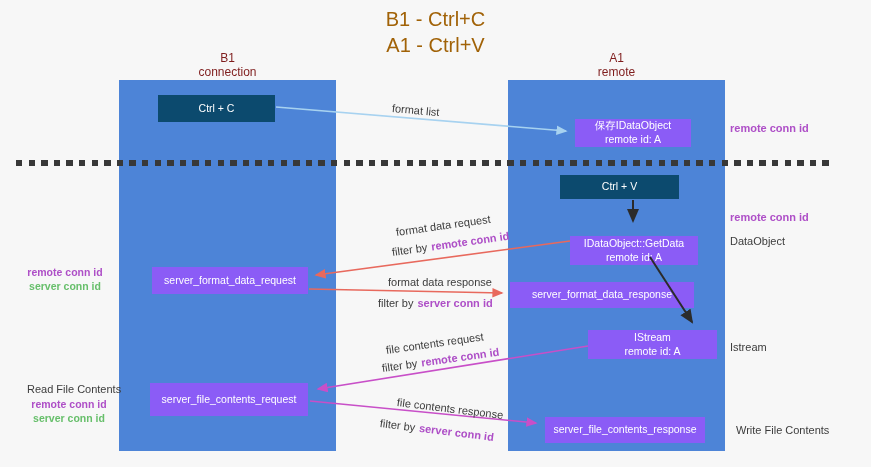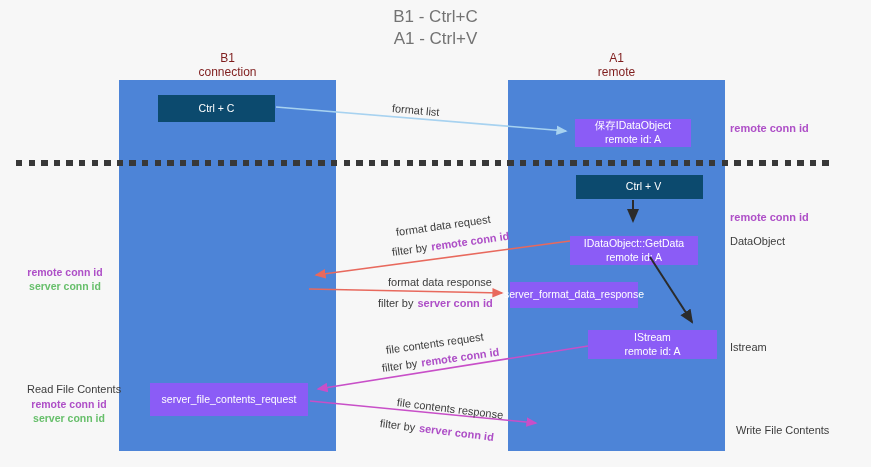--- a/index.html
+++ b/index.html
@@ -4,21 +4,21 @@
 <style>
   html,body { margin:0; padding:0; }
   body { font-family: "Liberation Sans", "DejaVu Sans", sans-serif; }
   #stage {
     position: relative; width: 871px; height: 467px;
     background: #f7f7f7; overflow: hidden;
   }
   .abs { position: absolute; }
   .title {
     left: 0; top: 6px; width: 871px; text-align: center;
-    font-size: 17px; line-height: 1.3; color: #737373;
+    font-size: 20px; line-height: 1.3; color: #a16207;
   }
   .col-header {
     top: 51px; width: 217px; text-align: center;
     font-size: 12px; line-height: 1.2; color: #7f1d1d;
   }
   .column { top: 80px; width: 217px; height: 371px; background: #4d84d7; }
   .dashline {
     left: 16px; top: 160px; width: 816px; height: 6px;
     background: repeating-linear-gradient(90deg, #383838 0 6.4px, transparent 6.4px 12.6px);
   }
@@ -65,43 +65,49 @@
 
   <div class="box green" style="left:158px; top:95px; width:117px; height:27px;">
     <div>Ctrl + C</div>
   </div>
 
   <div class="box orange" style="left:575px; top:119px; width:116px; height:28px;">
     <div>保存IDataObject</div>
     <div>remote id: A</div>
   </div>
 
-  <div class="box green" style="left:576px; top:175px; width:119px; height:24px;padding-left:8px;">
+  <div class="box green" style="left:560px; top:175px; width:119px; height:24px;">
     <div>Ctrl + V</div>
   </div>
 
   <div class="box orange" style="left:570px; top:236px; width:128px; height:29px;">
     <div>IDataObject::GetData</div>
     <div>remote id: A</div>
   </div>
 
+  <div class="box orange" style="left:152px; top:267px; width:156px; height:27px;">
+    <div>server_format_data_request</div>
+  </div>
 
-  <div class="box orange" style="left:510px; top:282px; width:128px; height:26px;">
+  <div class="box orange" style="left:510px; top:282px; width:184px; height:26px;">
     <div>server_format_data_response</div>
   </div>
 
   <div class="box orange" style="left:588px; top:330px; width:129px; height:29px;">
     <div>IStream</div>
     <div>remote id: A</div>
   </div>
 
   <div class="box orange" style="left:150px; top:383px; width:158px; height:33px;">
     <div>server_file_contents_request</div>
   </div>
 
+  <div class="box orange" style="left:545px; top:417px; width:160px; height:26px;">
+    <div>server_file_contents_response</div>
+  </div>
 
   <svg class="overlay" width="871" height="467" viewBox="0 0 871 467">
     <defs>
       <marker id="m-blue" markerWidth="9" markerHeight="8" refX="6" refY="3" orient="auto">
         <path d="M0,0 L7,3 L0,6 z" fill="#a7d2f0"></path>
       </marker>
       <marker id="m-black" markerWidth="9" markerHeight="8" refX="6" refY="3" orient="auto">
         <path d="M0,0 L7,3 L0,6 z" fill="#2b2b2b"></path>
       </marker>
       <marker id="m-red" markerWidth="9" markerHeight="8" refX="6" refY="3" orient="auto">

